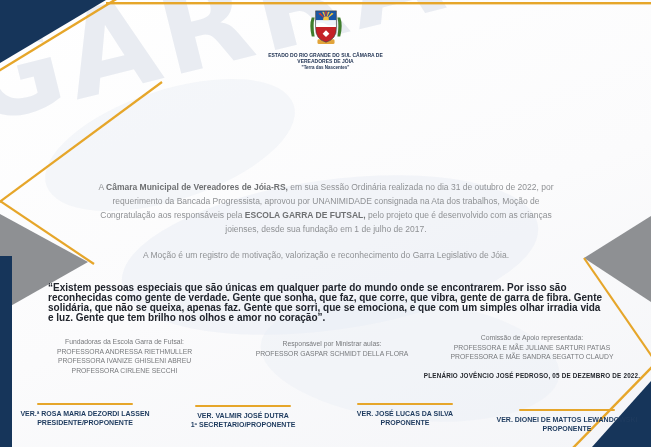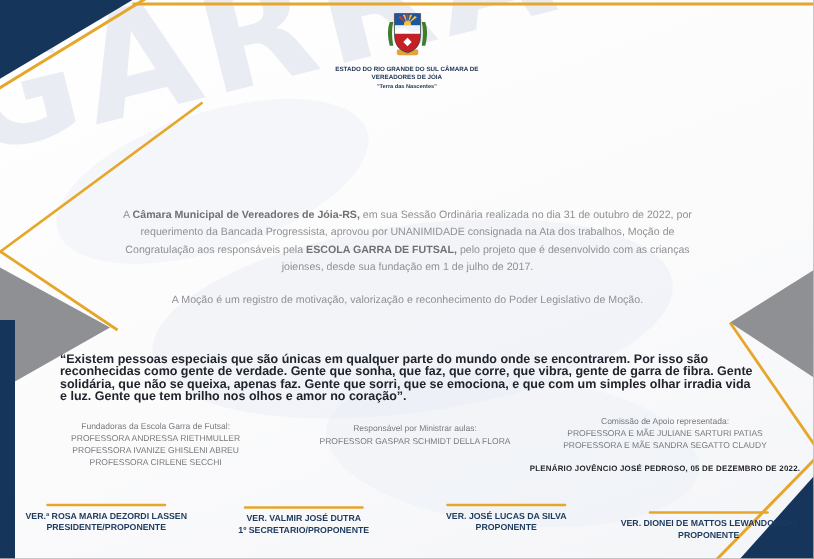--- a/index.html
+++ b/index.html
@@ -29,21 +29,21 @@
     position:absolute;left:178px;top:58px;
     font-family:"DejaVu Sans",sans-serif;font-weight:bold;font-size:46px;
     letter-spacing:2px;color:#1b3a5c;
   }
   .title-script{
     position:absolute;left:288px;top:94px;
     font-family:"DejaVu Serif",serif;font-style:italic;font-size:34px;
     color:#15161a;white-space:nowrap;letter-spacing:1px;
   }
   .body-text{
-    position:absolute;left:95px;top:164px;width:462px;text-align:center;
+    position:absolute;left:95px;top:180px;width:462px;text-align:center;
     font-size:8.5px;line-height:14px;color:#8f9194;
   }
   .body-text b{color:#6f7173;}
   .para2{margin-top:12px;}
   .quote{
     position:absolute;left:48px;top:283px;width:556px;
     font-size:10px;line-height:10px;font-weight:bold;color:#20242c;
   }
   .credit{position:absolute;text-align:center;font-size:6.8px;line-height:9.5px;color:#77797c;}
   .credit span{display:block;}
@@ -128,21 +128,21 @@
       <div class="org-lines">
         <span>ESTADO DO RIO GRANDE DO SUL CÂMARA DE</span><br>
         <span>VEREADORES DE JÓIA</span>
       </div>
       <div class="org-motto">"Terra das Nascentes"</div>
     </div>
 
 
     <div class="body-text">
       <div class="para1"><span>A </span><b>Câmara Municipal de Vereadores de Jóia-RS,</b><span> em sua Sessão Ordinária realizada no dia 31 de outubro de 2022, por requerimento da Bancada Progressista, aprovou por UNANIMIDADE consignada na Ata dos trabalhos, Moção de Congratulação aos responsáveis pela </span><b>ESCOLA GARRA DE FUTSAL,</b><span> pelo projeto que é desenvolvido com as crianças joienses, desde sua fundação em 1 de julho de 2017.</span></div>
-      <div class="para2">A Moção é um registro de motivação, valorização e reconhecimento do Poder Legislativo de Moção.</div>
+      <div class="para2">A Moção é um registro de motivação, valorização e reconhecimento do Garra Legislativo de Jóia.</div>
     </div>
 
     <div class="quote">“Existem pessoas especiais que são únicas em qualquer parte do mundo onde se encontrarem. Por isso são reconhecidas como gente de verdade. Gente que sonha, que faz, que corre, que vibra, gente de garra de fibra. Gente solidária, que não se queixa, apenas faz. Gente que sorri, que se emociona, e que com um simples olhar irradia vida e luz. Gente que tem brilho nos olhos e amor no coração”.</div>
 
     <div class="credit credit-founders">
       <span>Fundadoras da Escola Garra de Futsal:</span>
       <span>PROFESSORA ANDRESSA RIETHMULLER</span>
       <span>PROFESSORA IVANIZE GHISLENI ABREU</span>
       <span>PROFESSORA CIRLENE SECCHI</span>
     </div>

